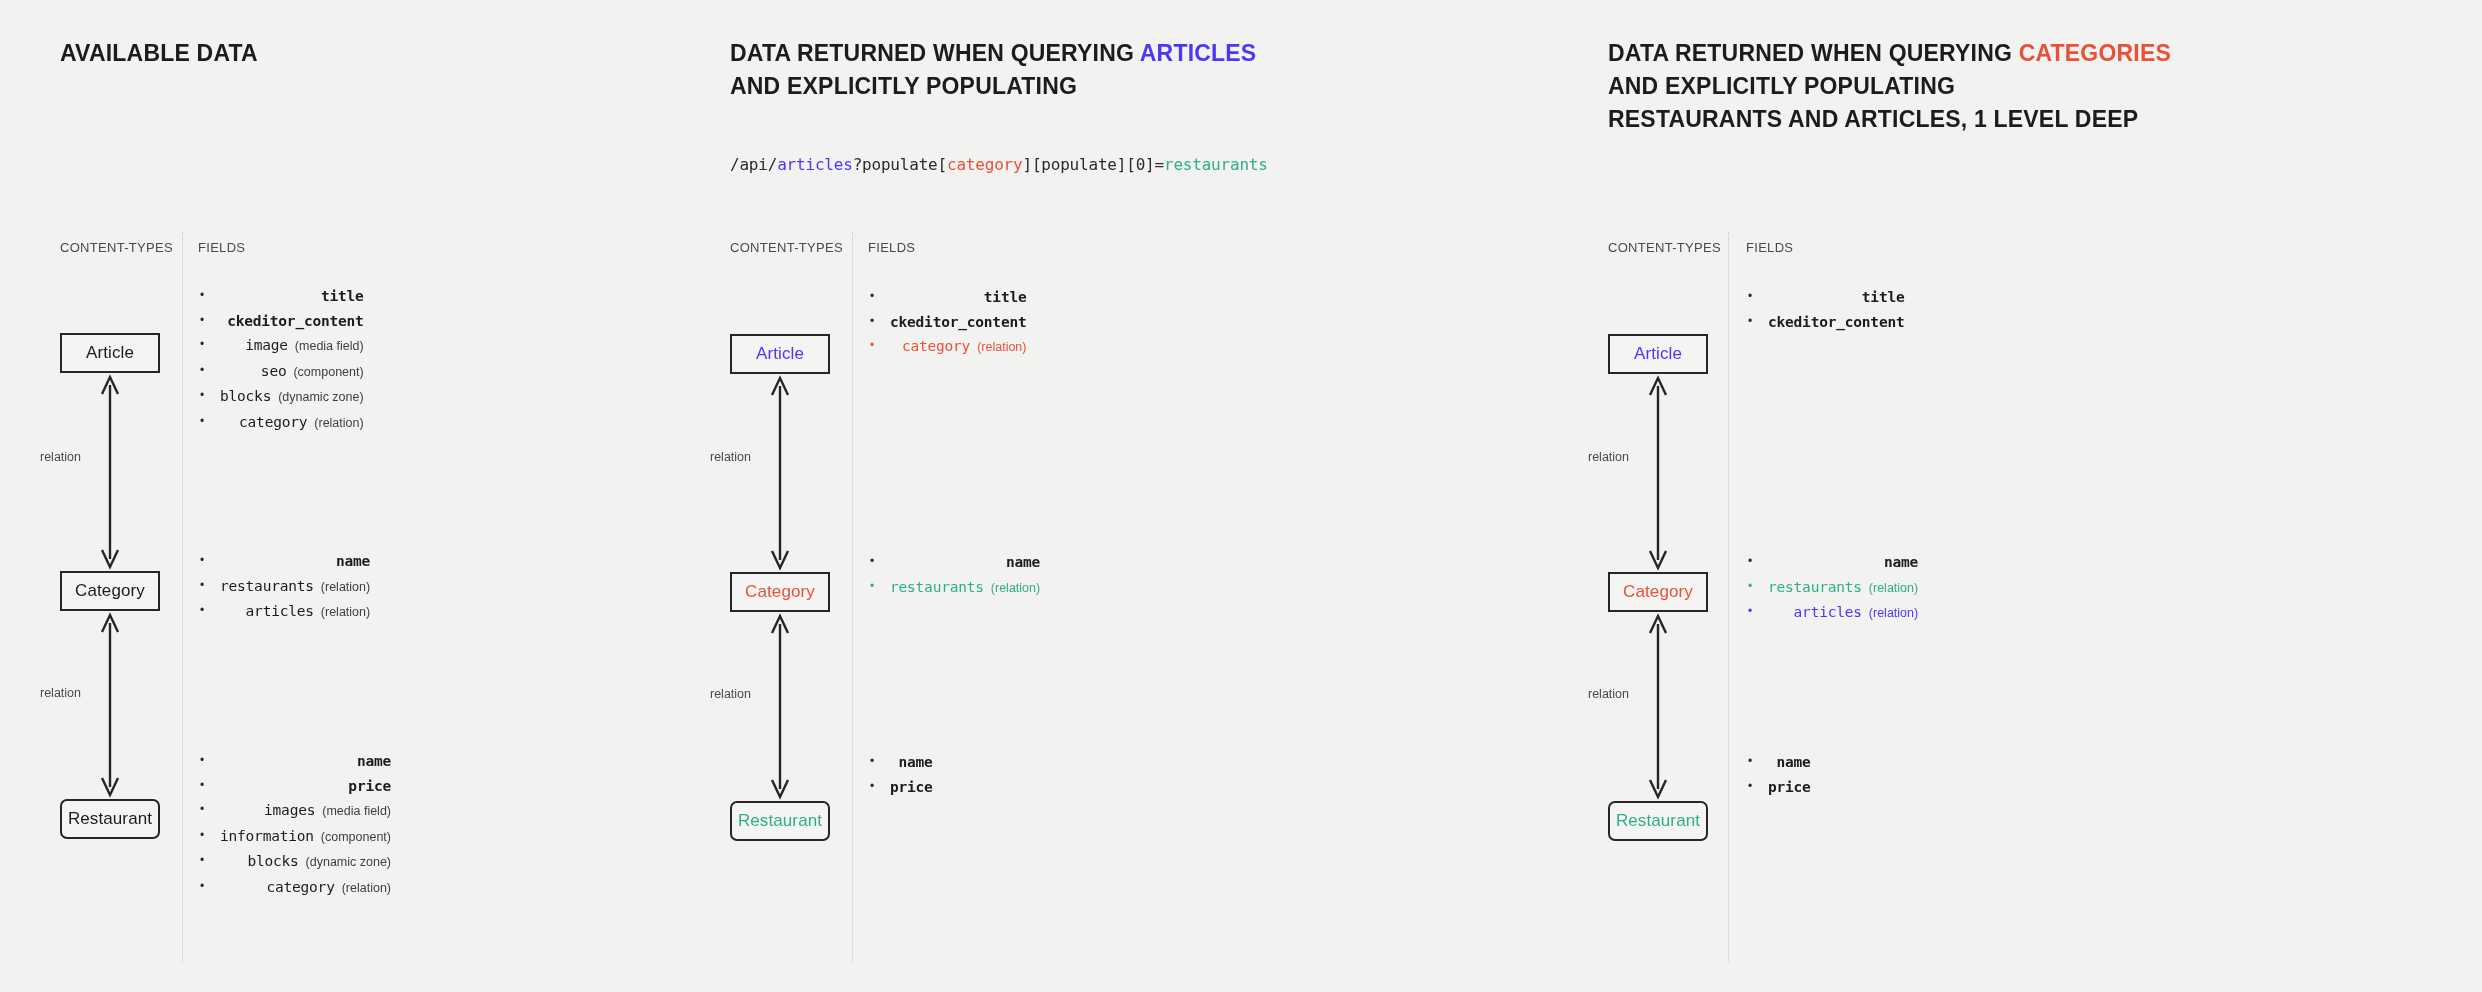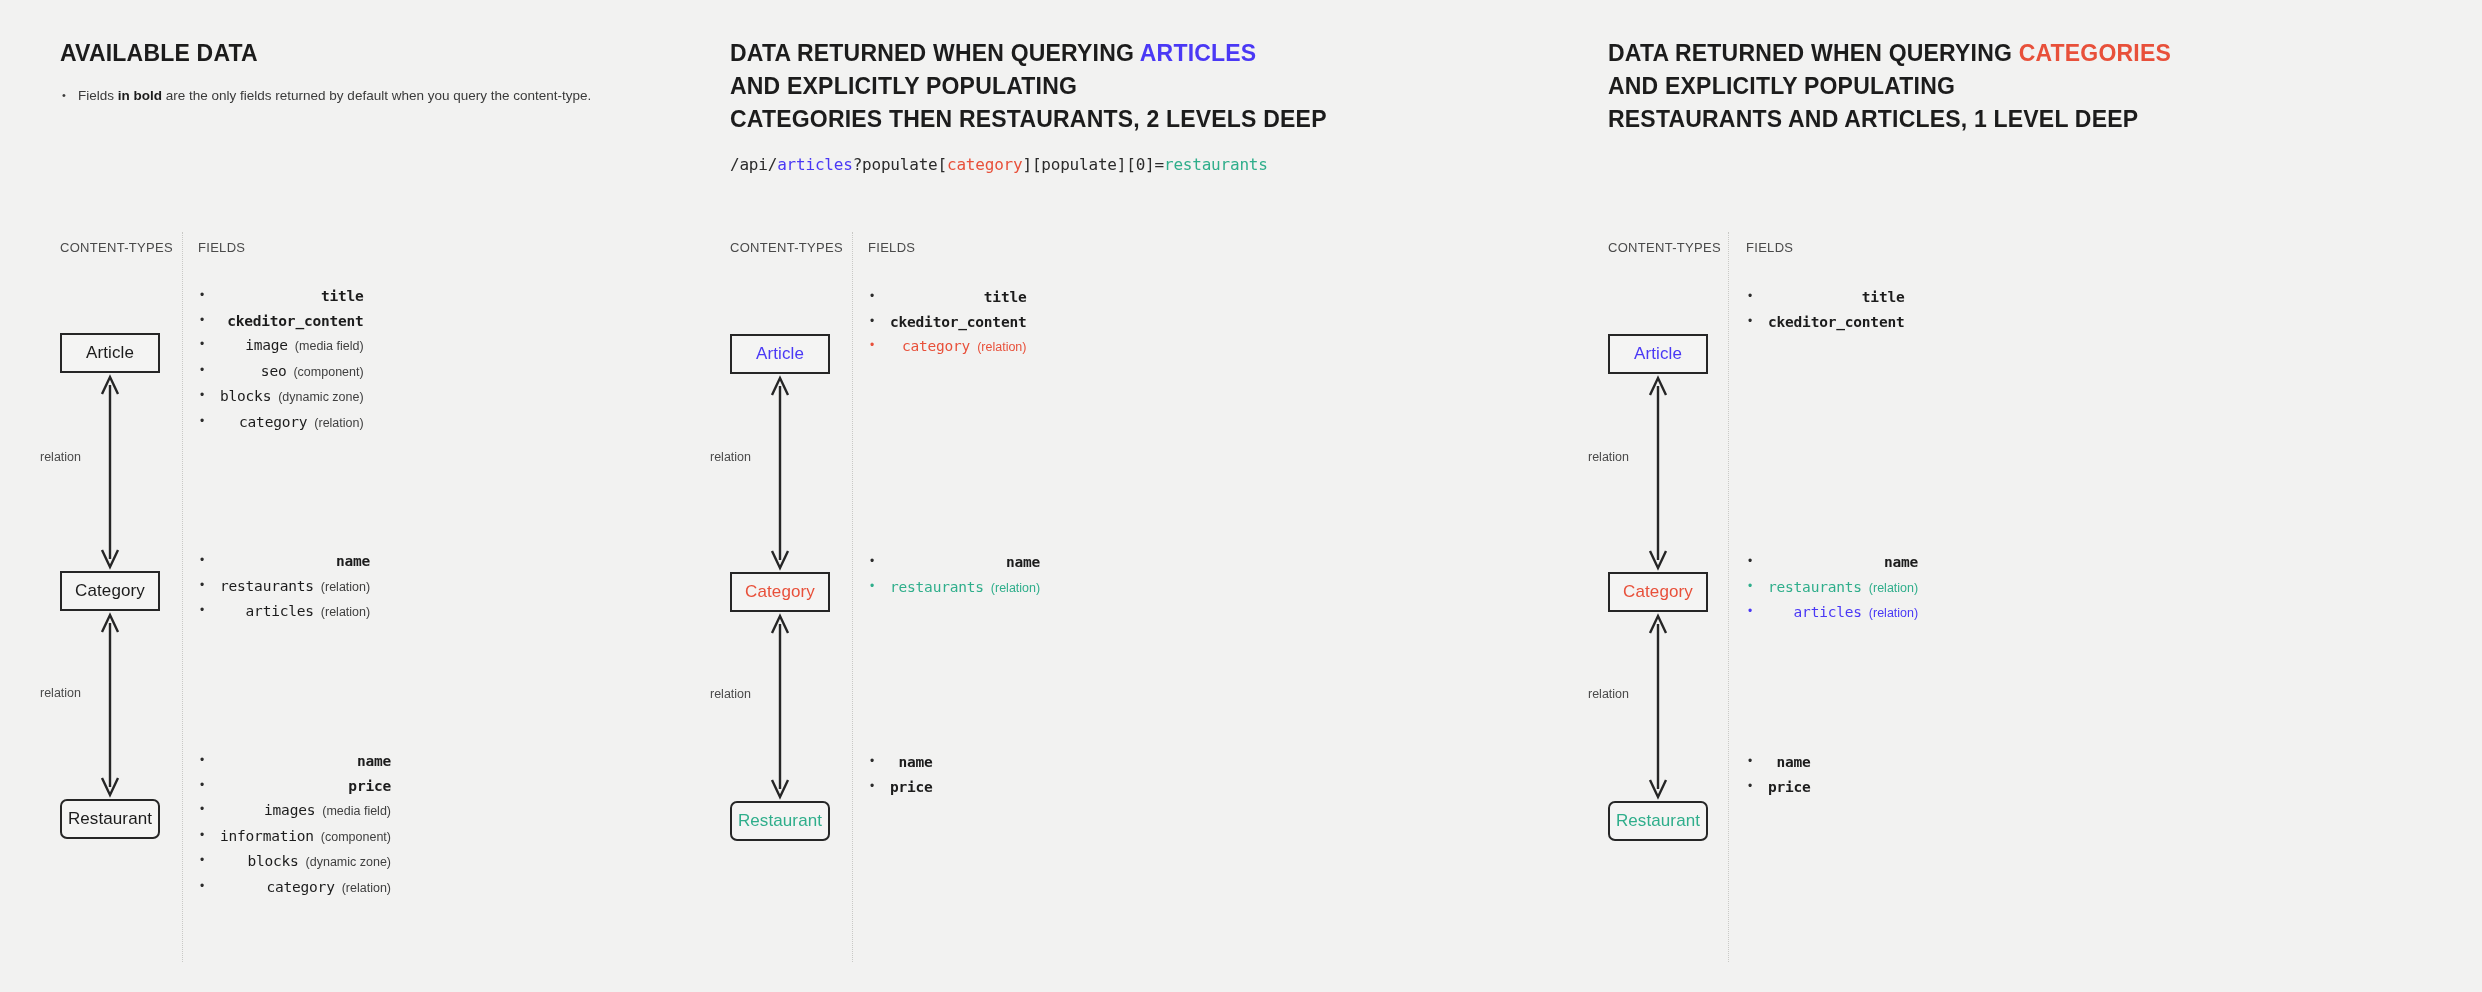--- a/index.html
+++ b/index.html
@@ -254,21 +254,20 @@
 <div class="board">
 
   <div class="column" id="col-1">
 
     <div class="col-heading">
       <span>AVAILABLE DATA</span>
     </div>
 
     <div class="note">
       <ul>
-        <li><span>Fields </span><b>in bold</b><span> are the only fields returned by default when you query the content-type.</span></li>
       </ul>
     </div>
 
     <div class="sublabel ct">CONTENT-TYPES</div>
     <div class="sublabel fl">FIELDS</div>
     <div class="divider"></div>
 
     <div class="entity-box box-article">
       <span>Article</span>
     </div>
@@ -326,21 +325,20 @@
         <li class="field-row"><span class="fname">category</span><span class="ftype">(relation)</span></li>
       </ul>
     </div>
   </div>
 
   <div class="column" id="col-2">
 
     <div class="col-heading">
       <span>DATA RETURNED WHEN QUERYING </span><span class="accent-articles">ARTICLES</span><br>
       <span>AND EXPLICITLY POPULATING</span><br>
-      <span>CATEGORIES THEN RESTAURANTS, 2 LEVELS DEEP</span>
     </div>
 
     <div class="api-url">
       <span>/api/</span><span class="u-blue">articles</span><span>?populate[</span><span class="u-red">category</span><span>][populate][0]=</span><span class="u-green">restaurants</span>
     </div>
 
     <div class="sublabel ct">CONTENT-TYPES</div>
     <div class="sublabel fl">FIELDS</div>
     <div class="divider"></div>
 

